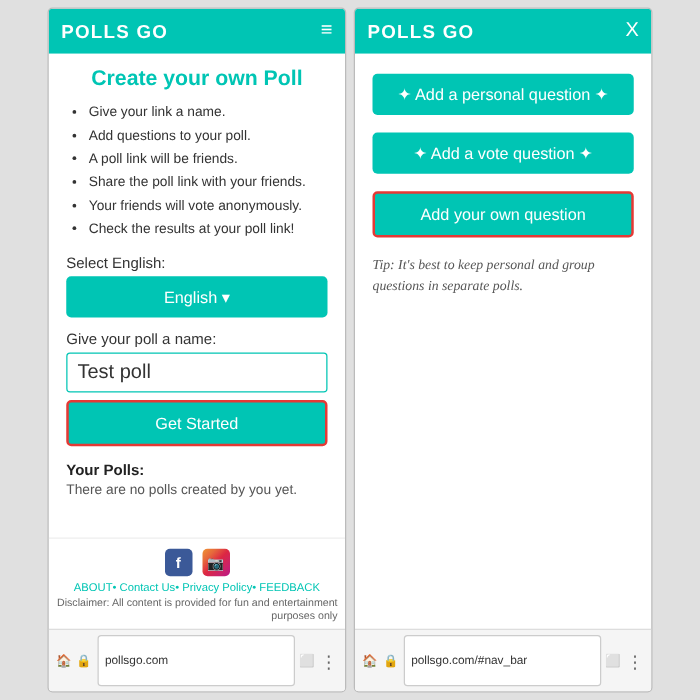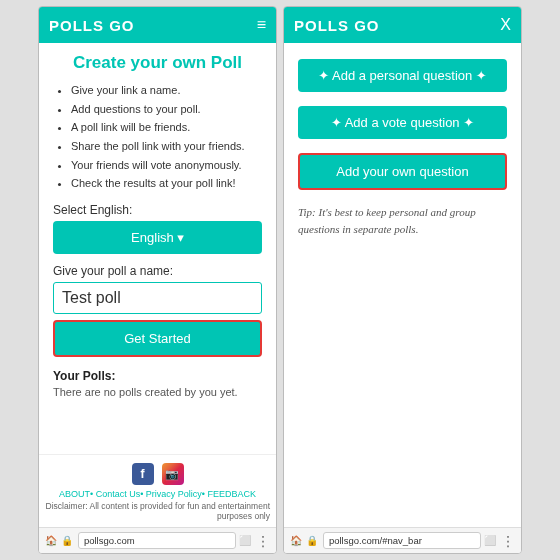--- a/index.html
+++ b/index.html
@@ -180,21 +180,21 @@
       color: #555;
     }
     .browser-bar-icon {
       font-size: 10px;
     }
     .browser-url {
       flex: 1;
       background: #fff;
       border: 1px solid #ccc;
       border-radius: 3px;
-      padding: 2px 5px;
+      padding: 14px 5px;
       font-size: 9.5px;
       color: #333;
     }
     .browser-dots {
       font-size: 14px;
       color: #666;
     }
     
     .question-btn {
       margin-bottom: 14px;

